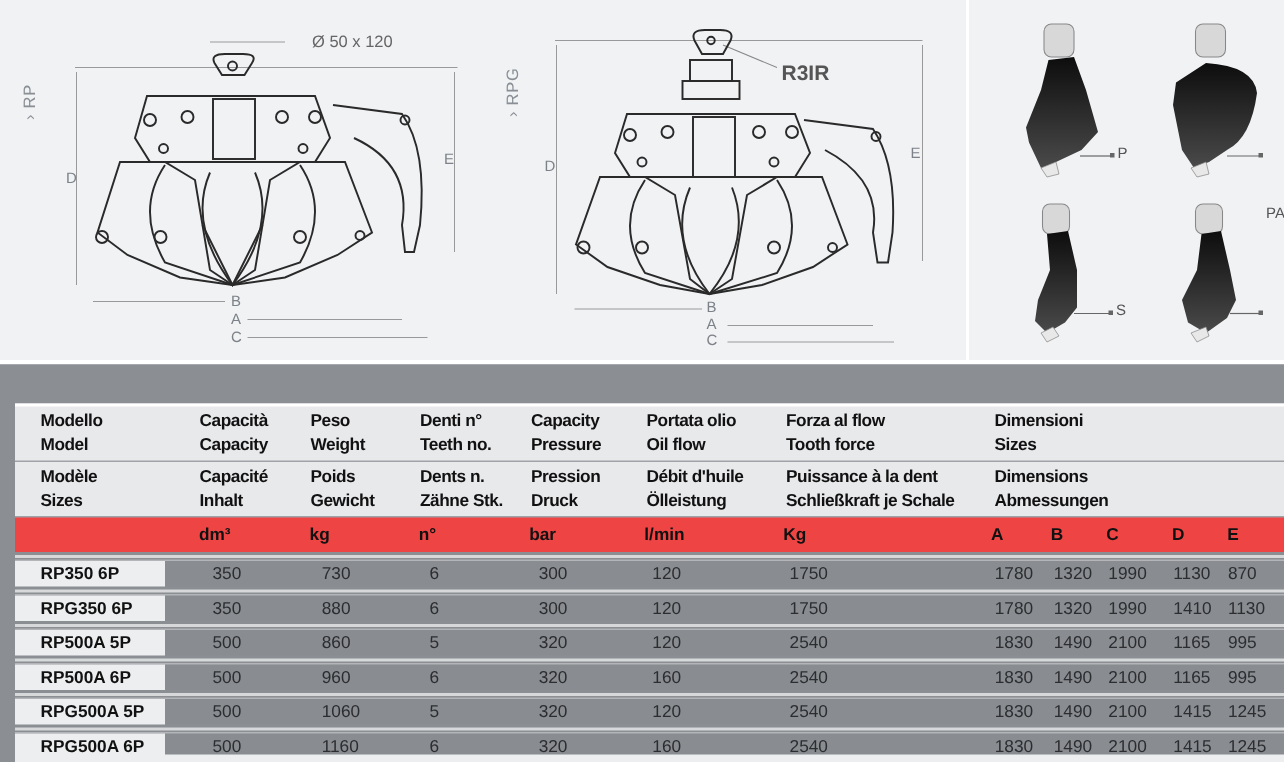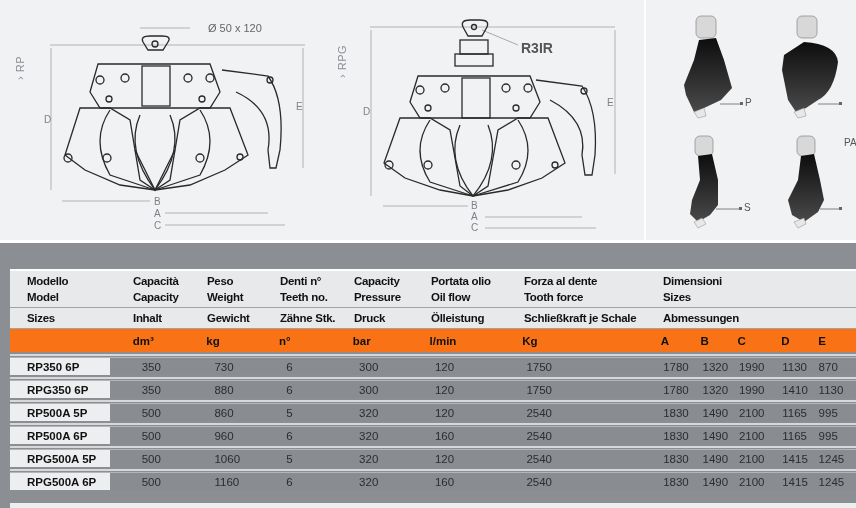--- a/index.html
+++ b/index.html
@@ -17,21 +17,21 @@
 
   .sep1 { position: absolute; left: 0; top: 240px; width: 856px; height: 3px; background: #ffffff; }
   .bottom { position: absolute; left: 0; top: 243px; width: 856px; height: 265px; background: #8b8e92; }
   .band { position: absolute; left: 0; top: 0; width: 856px; height: 26px; background: #8b8e92; }
 
   .table { position: absolute; left: 10px; top: 26px; width: 846px; }
   .hdr { background: #e8e9eb; border-top: 2px solid #ffffff; }
   .hdr-row { display: flex; height: 16px; align-items: center; font-weight: bold; font-size: 11.5px; color: #111; letter-spacing: -0.3px; font-family: "Liberation Sans", sans-serif; }
   .hdr-block { padding: 2px 0; }
   .hdr-block + .hdr-block { border-top: 1px solid #9fa2a6; }
-  .units { background: #f97316; border-top: 1px solid #9fa2a6; height: 24px; display: flex; align-items: center; font-weight: bold; font-size: 11.5px; color: #111; }
+  .units { background: #ef4444; border-top: 1px solid #9fa2a6; height: 24px; display: flex; align-items: center; font-weight: bold; font-size: 11.5px; color: #111; }
   .c0 { width: 123px; padding-left: 17px; }
   .c1 { width: 74px; }
   .c2 { width: 73px; }
   .c3 { width: 74px; }
   .c4 { width: 77px; }
   .c5 { width: 93px; }
   .c6 { width: 139px; }
   .cA, .cB, .cC, .cD, .cE { width: 38px; }
   .cA { width: 40px; }
   .cB { width: 37px; }
@@ -194,35 +194,45 @@
   <div class="table">
     <div class="hdr">
       <div class="hdr-block">
         <div class="hdr-row">
           <div class="c0">Modello</div>
           <div class="c1">Capacità</div>
           <div class="c2">Peso</div>
           <div class="c3">Denti n°</div>
           <div class="c4">Capacity</div>
           <div class="c5">Portata olio</div>
-          <div class="c6">Forza al dente</div>
+          <div class="c6">Forza al flow</div>
           <div>Dimensioni</div>
         </div>
         <div class="hdr-row">
           <div class="c0">Model</div>
           <div class="c1">Capacity</div>
           <div class="c2">Weight</div>
           <div class="c3">Teeth no.</div>
           <div class="c4">Pressure</div>
           <div class="c5">Oil flow</div>
           <div class="c6">Tooth force</div>
           <div>Sizes</div>
         </div>
       </div>
       <div class="hdr-block">
+        <div class="hdr-row">
+          <div class="c0">Modèle</div>
+          <div class="c1">Capacité</div>
+          <div class="c2">Poids</div>
+          <div class="c3">Dents n.</div>
+          <div class="c4">Pression</div>
+          <div class="c5">Débit d'huile</div>
+          <div class="c6">Puissance à la dent</div>
+          <div>Dimensions</div>
+        </div>
         <div class="hdr-row">
           <div class="c0">Sizes</div>
           <div class="c1">Inhalt</div>
           <div class="c2">Gewicht</div>
           <div class="c3">Zähne Stk.</div>
           <div class="c4">Druck</div>
           <div class="c5">Ölleistung</div>
           <div class="c6">Schließkraft je Schale</div>
           <div>Abmessungen</div>
         </div>

